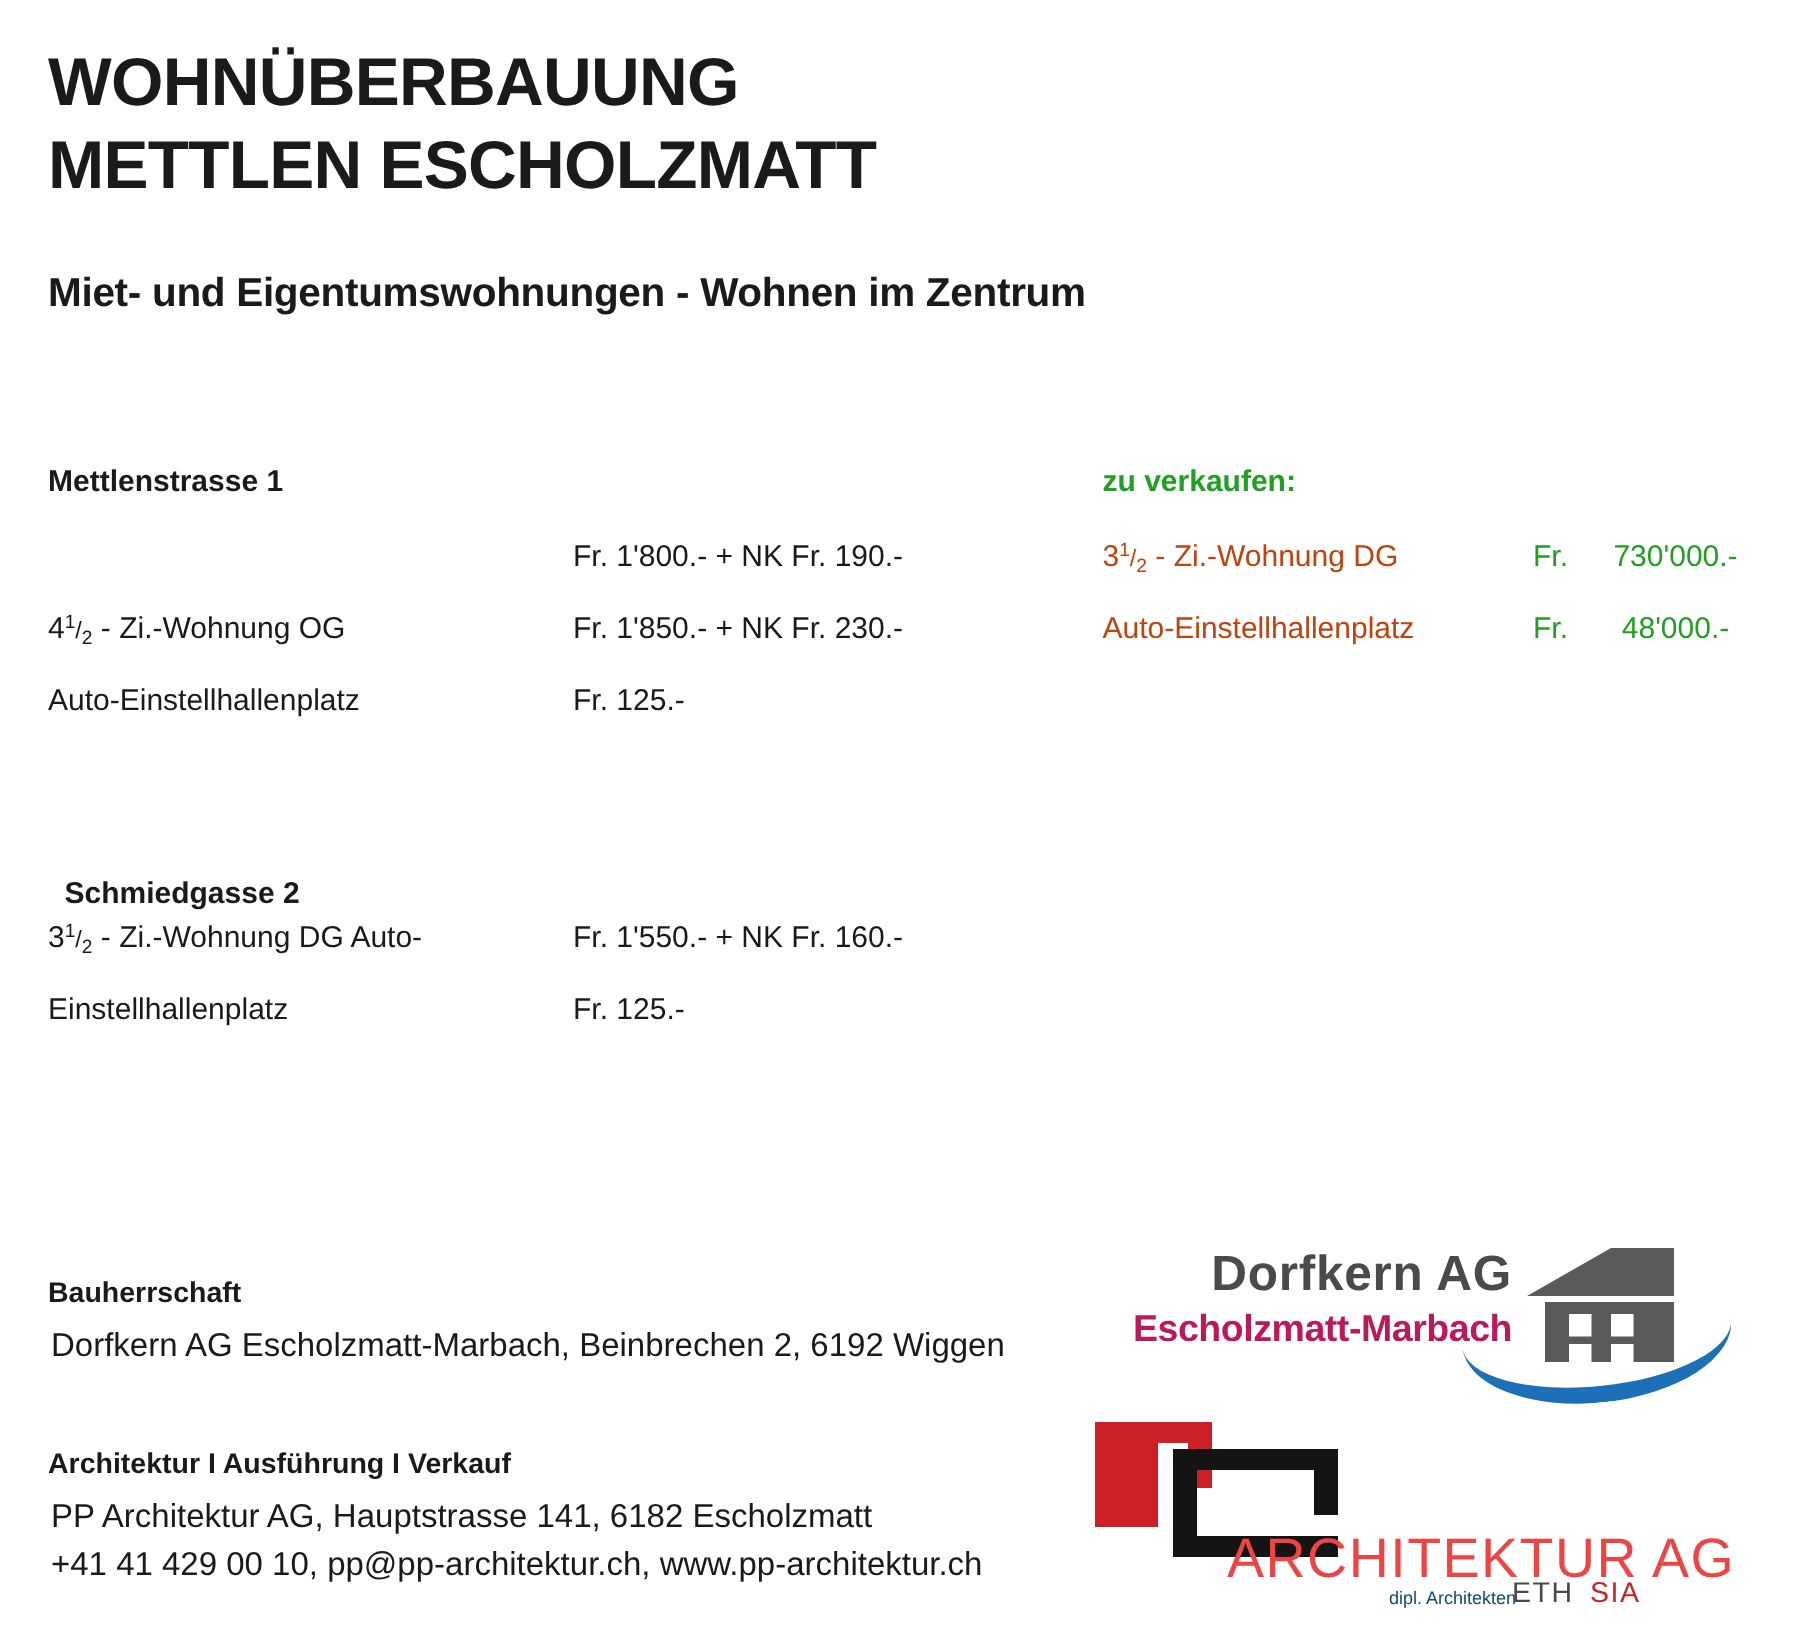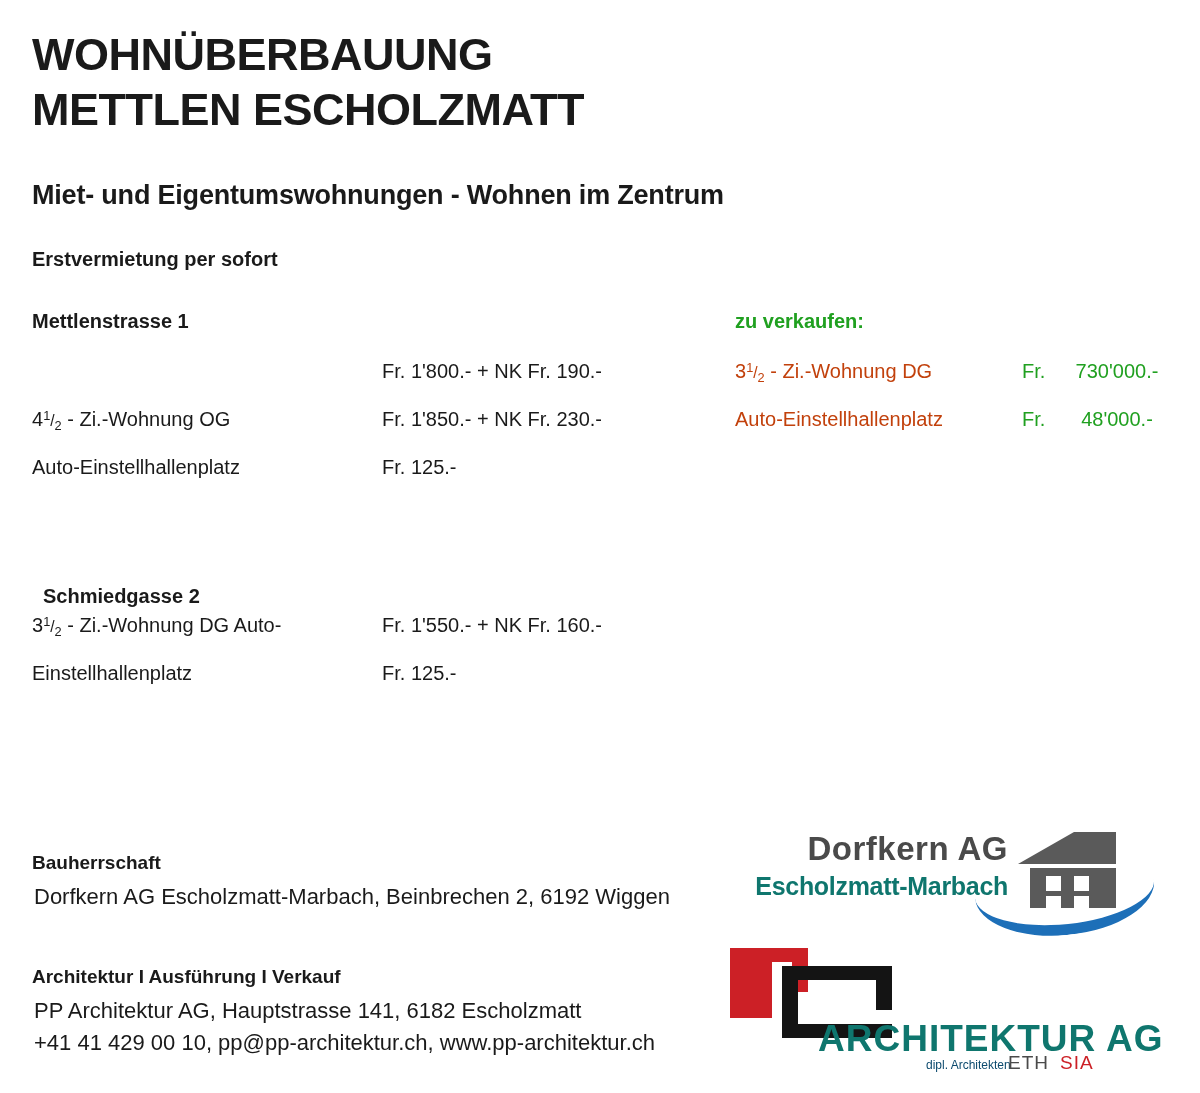--- a/index.html
+++ b/index.html
@@ -133,21 +133,21 @@
     letter-spacing: 0.5px;
   }
   .dk-sub {
     position: absolute;
     left: 0;
     top: 42px;
     width: 290px;
     text-align: right;
     font-size: 25px;
     font-weight: bold;
-    color: #0f766e;
+    color: #be185d;
     letter-spacing: -0.3px;
   }
   .dk-roof {
     position: absolute;
     left: 300px;
     top: 2px;
     width: 0; height: 0;
     border-left: 56px solid transparent;
     border-bottom: 32px solid #5a5a5a;
   }
@@ -247,23 +247,22 @@
     width: 110px;
     height: 14px;
     background: #141414;
   }
   .ar-word {
     position: absolute;
     left: 88px;
     top: 78px;
     font-size: 37px;
     letter-spacing: 1px;
-    color: #0f766e;
-    white-space: nowrap;
-    font-weight: bold;
+    color: #ef4444;
+    white-space: nowrap;
   }
   .ar-dipl {
     position: absolute;
     left: 196px;
     top: 118px;
     font-size: 12px;
     color: #0c4a6e;
   }
   .ar-eth {
     position: absolute;
@@ -283,21 +282,20 @@
   }
 </style>
 </head>
 <body>
 
 <div class="page">
 
   <div class="title">WOHNÜBERBAUUNG
 METTLEN ESCHOLZMATT</div>
   <div class="subtitle">Miet- und Eigentumswohnungen - Wohnen im Zentrum</div>
-  <div class="availability">Erstvermietung per sofort</div>
 
   <div class="block-heading" style="left:32px; top:310px;">Mettlenstrasse 1</div>
 
   <div class="row-price" style="left:382px; top:360px;">Fr. 1'800.- + NK Fr. 190.-</div>
 
   <div class="row-label" style="left:32px; top:408px;">
     <span>4</span><span class="frac"><sup>1</sup>/<sub>2</sub></span><span> - Zi.-Wohnung OG</span>
   </div>
   <div class="row-price" style="left:382px; top:408px;">Fr. 1'850.- + NK Fr. 230.-</div>
 

